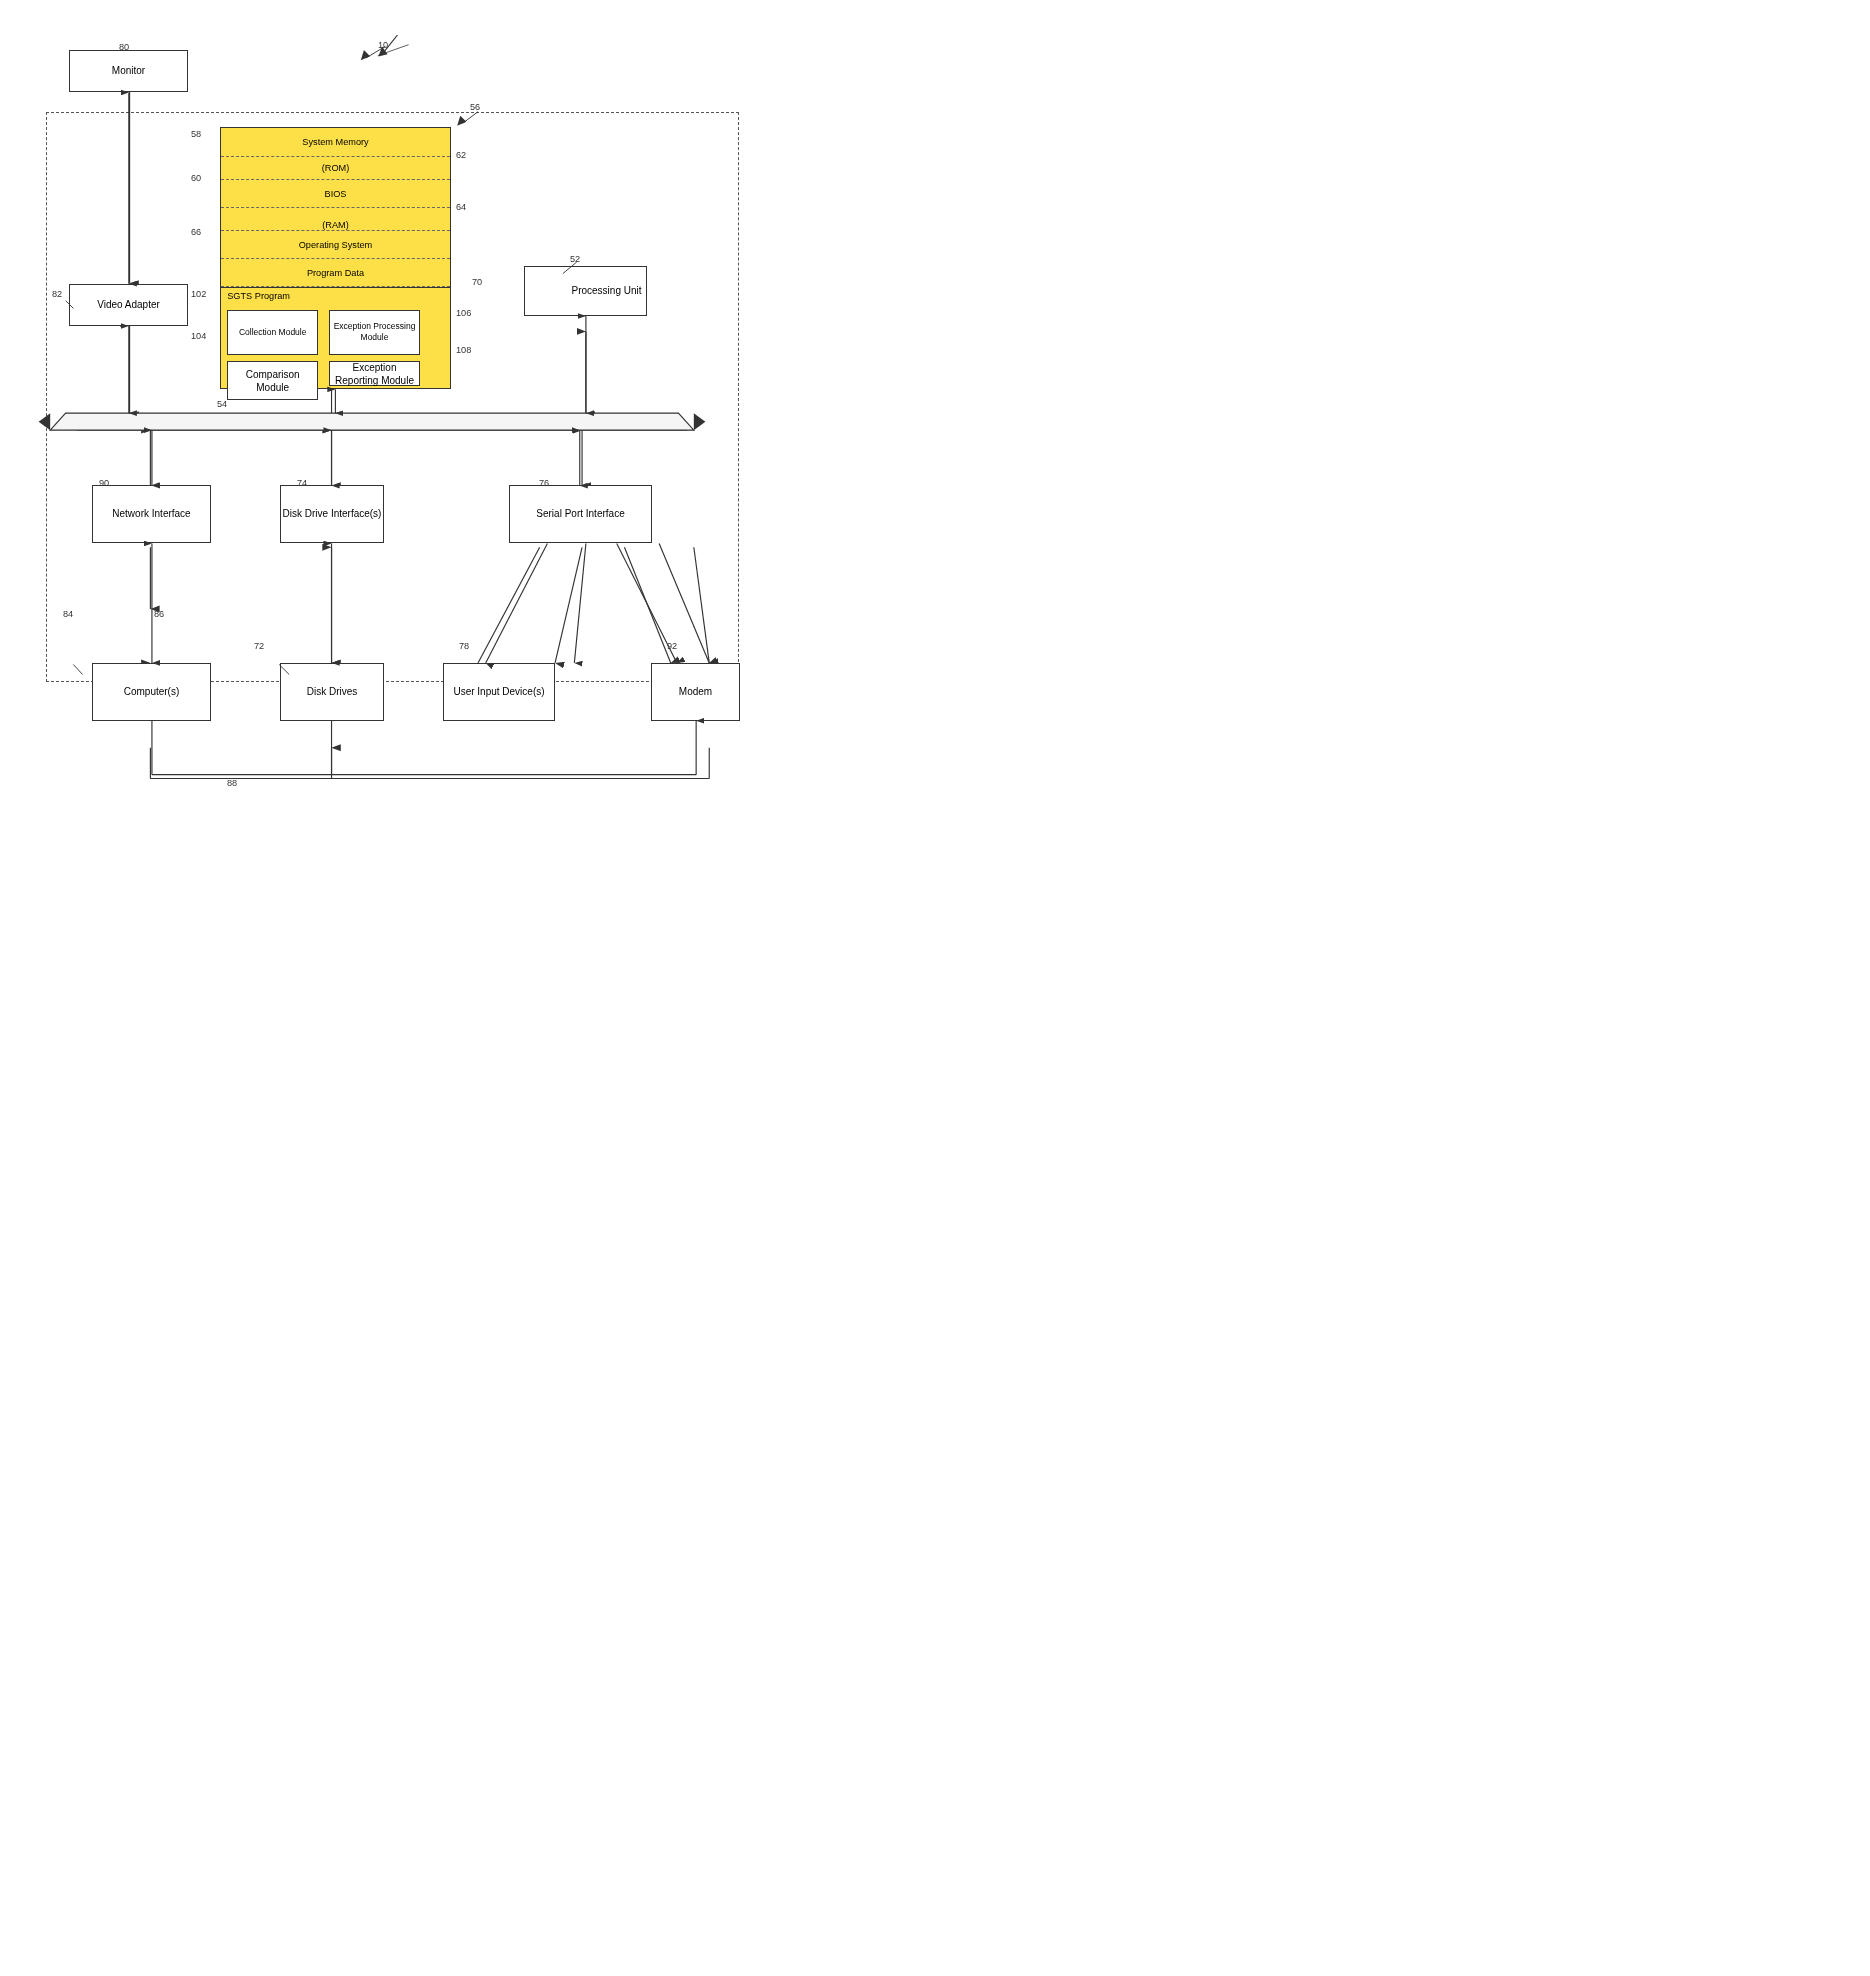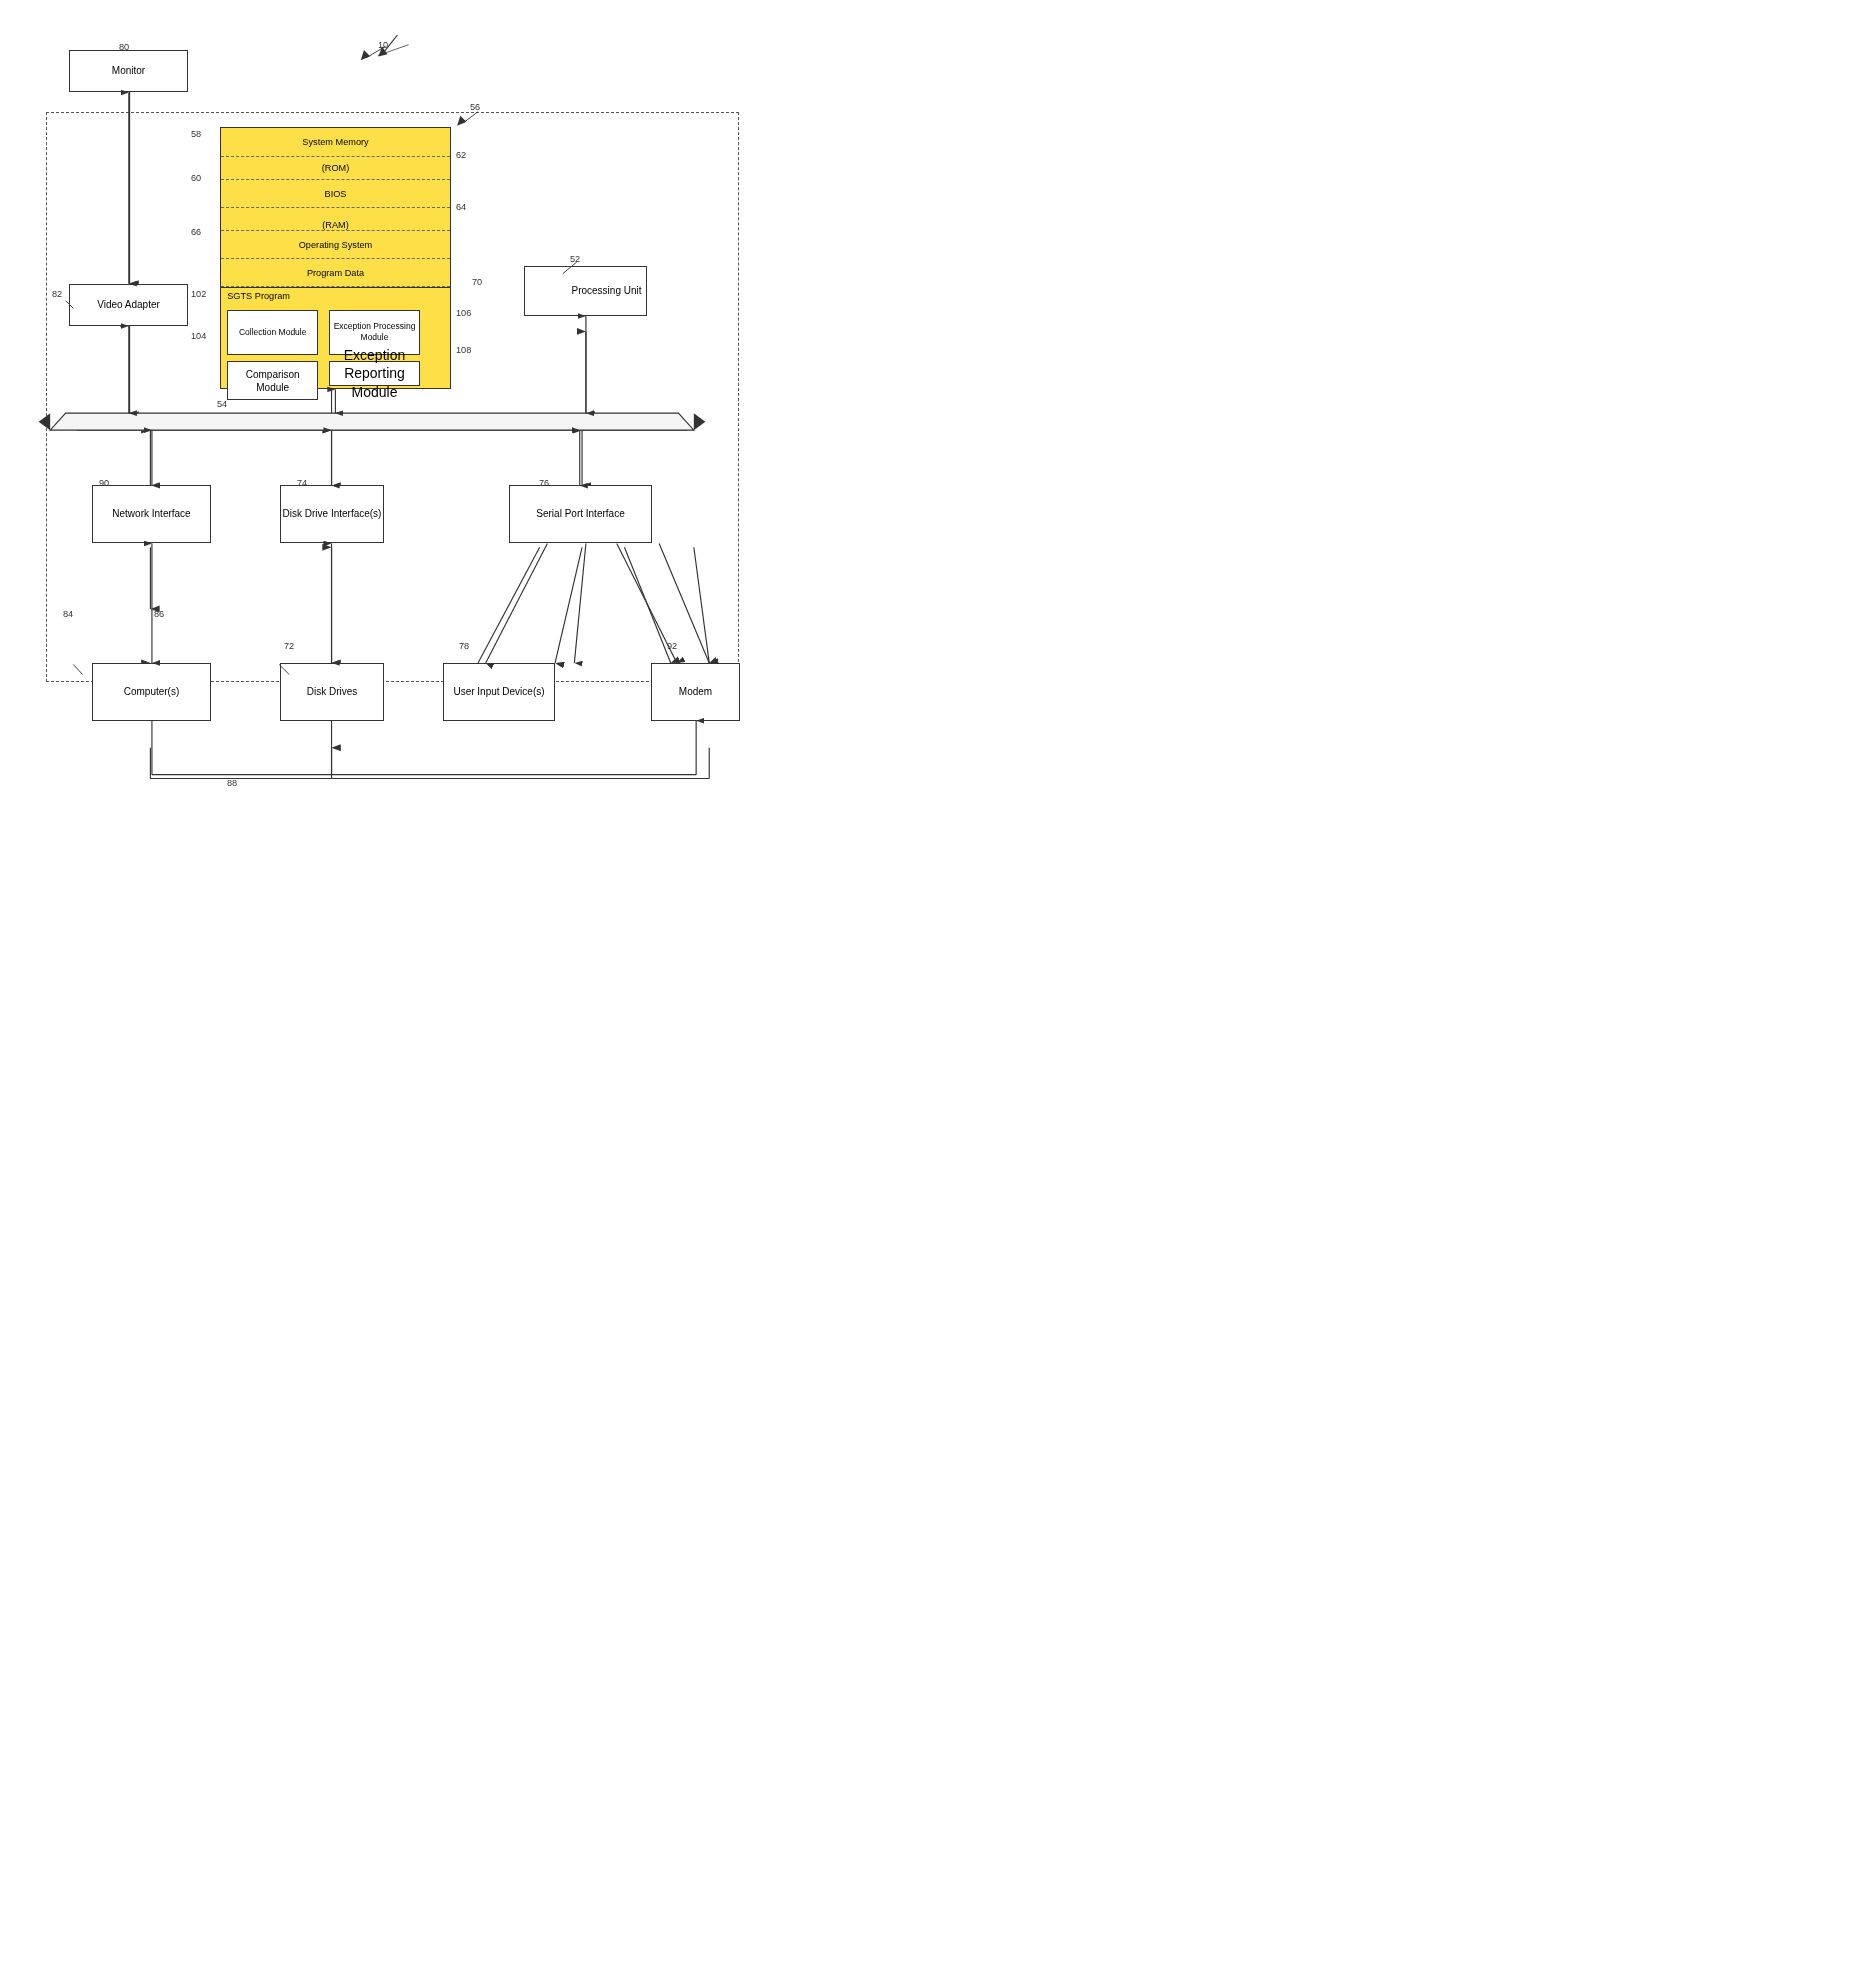--- a/index.html
+++ b/index.html
@@ -199,21 +199,21 @@
       </div>
       <div class="module-box" style="left:108px; top:21.6px; width:91px; height:45px; font-size:8.5px;">
         <span>Exception
 Processing
 Module</span>
       </div>
       <div class="module-box" style="left:6.2px; top:73px; width:91px; height:39px; font-size:10px;">
         <span>Comparison
 Module</span>
       </div>
-      <div class="module-box" style="left:108px; top:73px; width:91px; height:25px; font-size:14px;">
+      <div class="module-box" style="left:108px; top:73px; width:91px; height:25px; font-size:10px;">
         <span>Exception
 Reporting Module</span>
       </div>
     </div>
   </div>
 
   <span class="label" style="left:191px; top:129px;">58</span>
   <span class="label" style="left:456px; top:150px;">62</span>
   <span class="label" style="left:191px; top:173px;">60</span>
   <span class="label" style="left:456px; top:202px;">64</span>
@@ -246,21 +246,21 @@
   <div class="box" style="left:509px; top:485px; width:143px; height:58px;">
     <span>Serial Port Interface</span>
   </div>
 
   <span class="label" style="left:63px; top:609px;">84</span>
   <span class="label" style="left:154px; top:609px;">86</span>
   <div class="box" style="left:92px; top:663px; width:119px; height:58px;">
     <span>Computer(s)</span>
   </div>
 
-  <span class="label" style="left:284px; top:641px;">72</span>
+  <span class="label" style="left:254px; top:641px;">72</span>
   <div class="box" style="left:280px; top:663px; width:104px; height:58px;">
     <span>Disk Drives</span>
   </div>
 
   <span class="label" style="left:459px; top:641px;">78</span>
   <div class="box" style="left:443px; top:663px; width:112px; height:58px;">
     <span>User Input
 Device(s)</span>
   </div>
 

